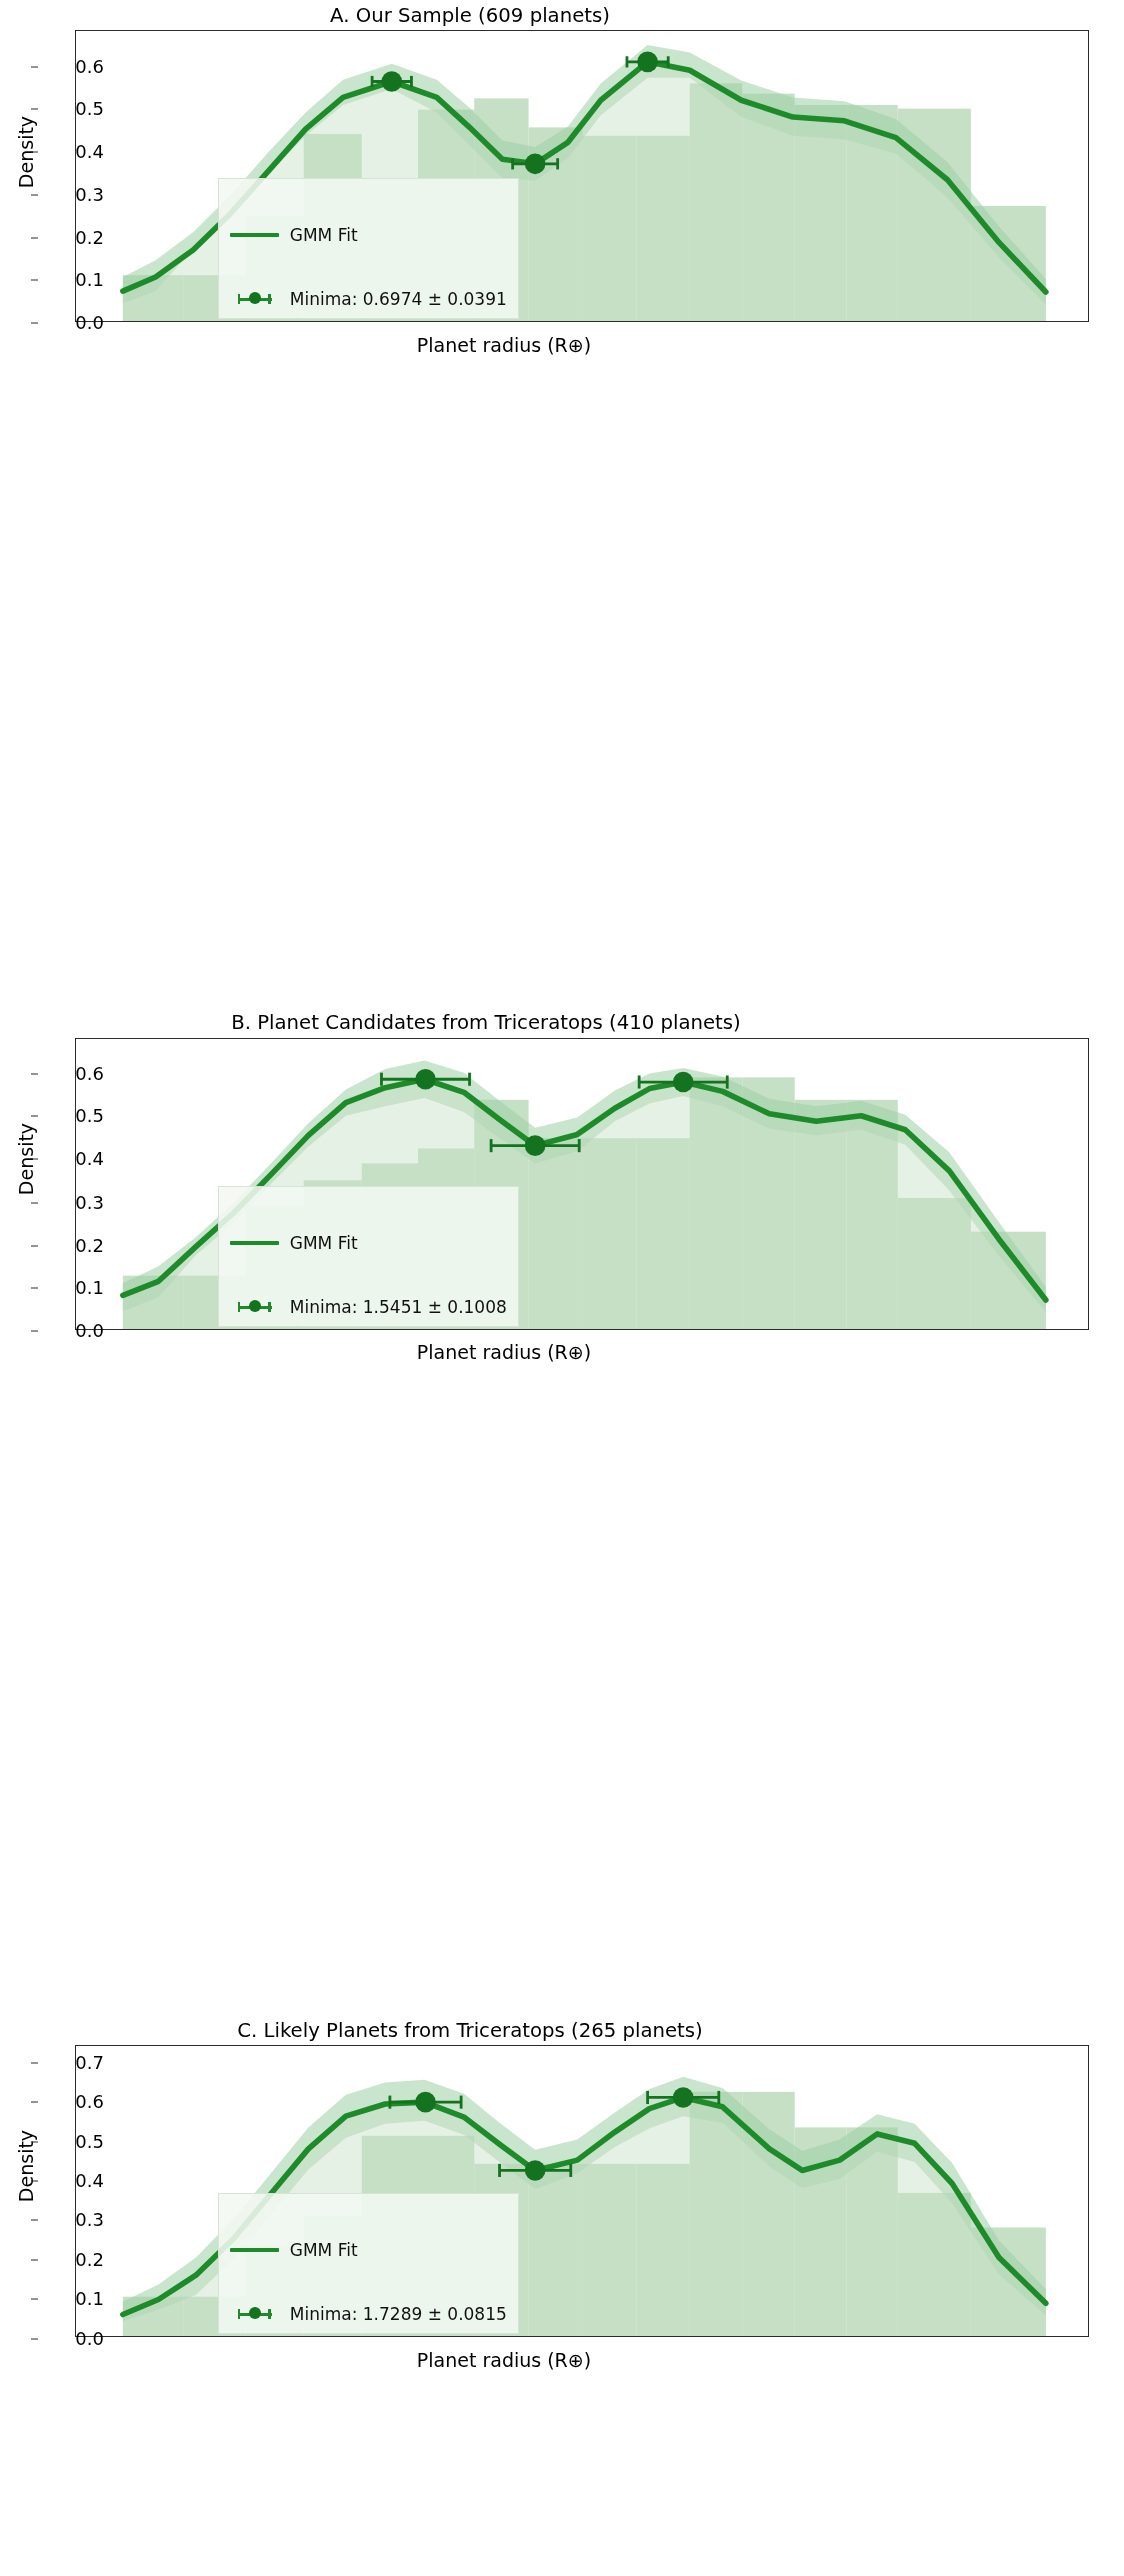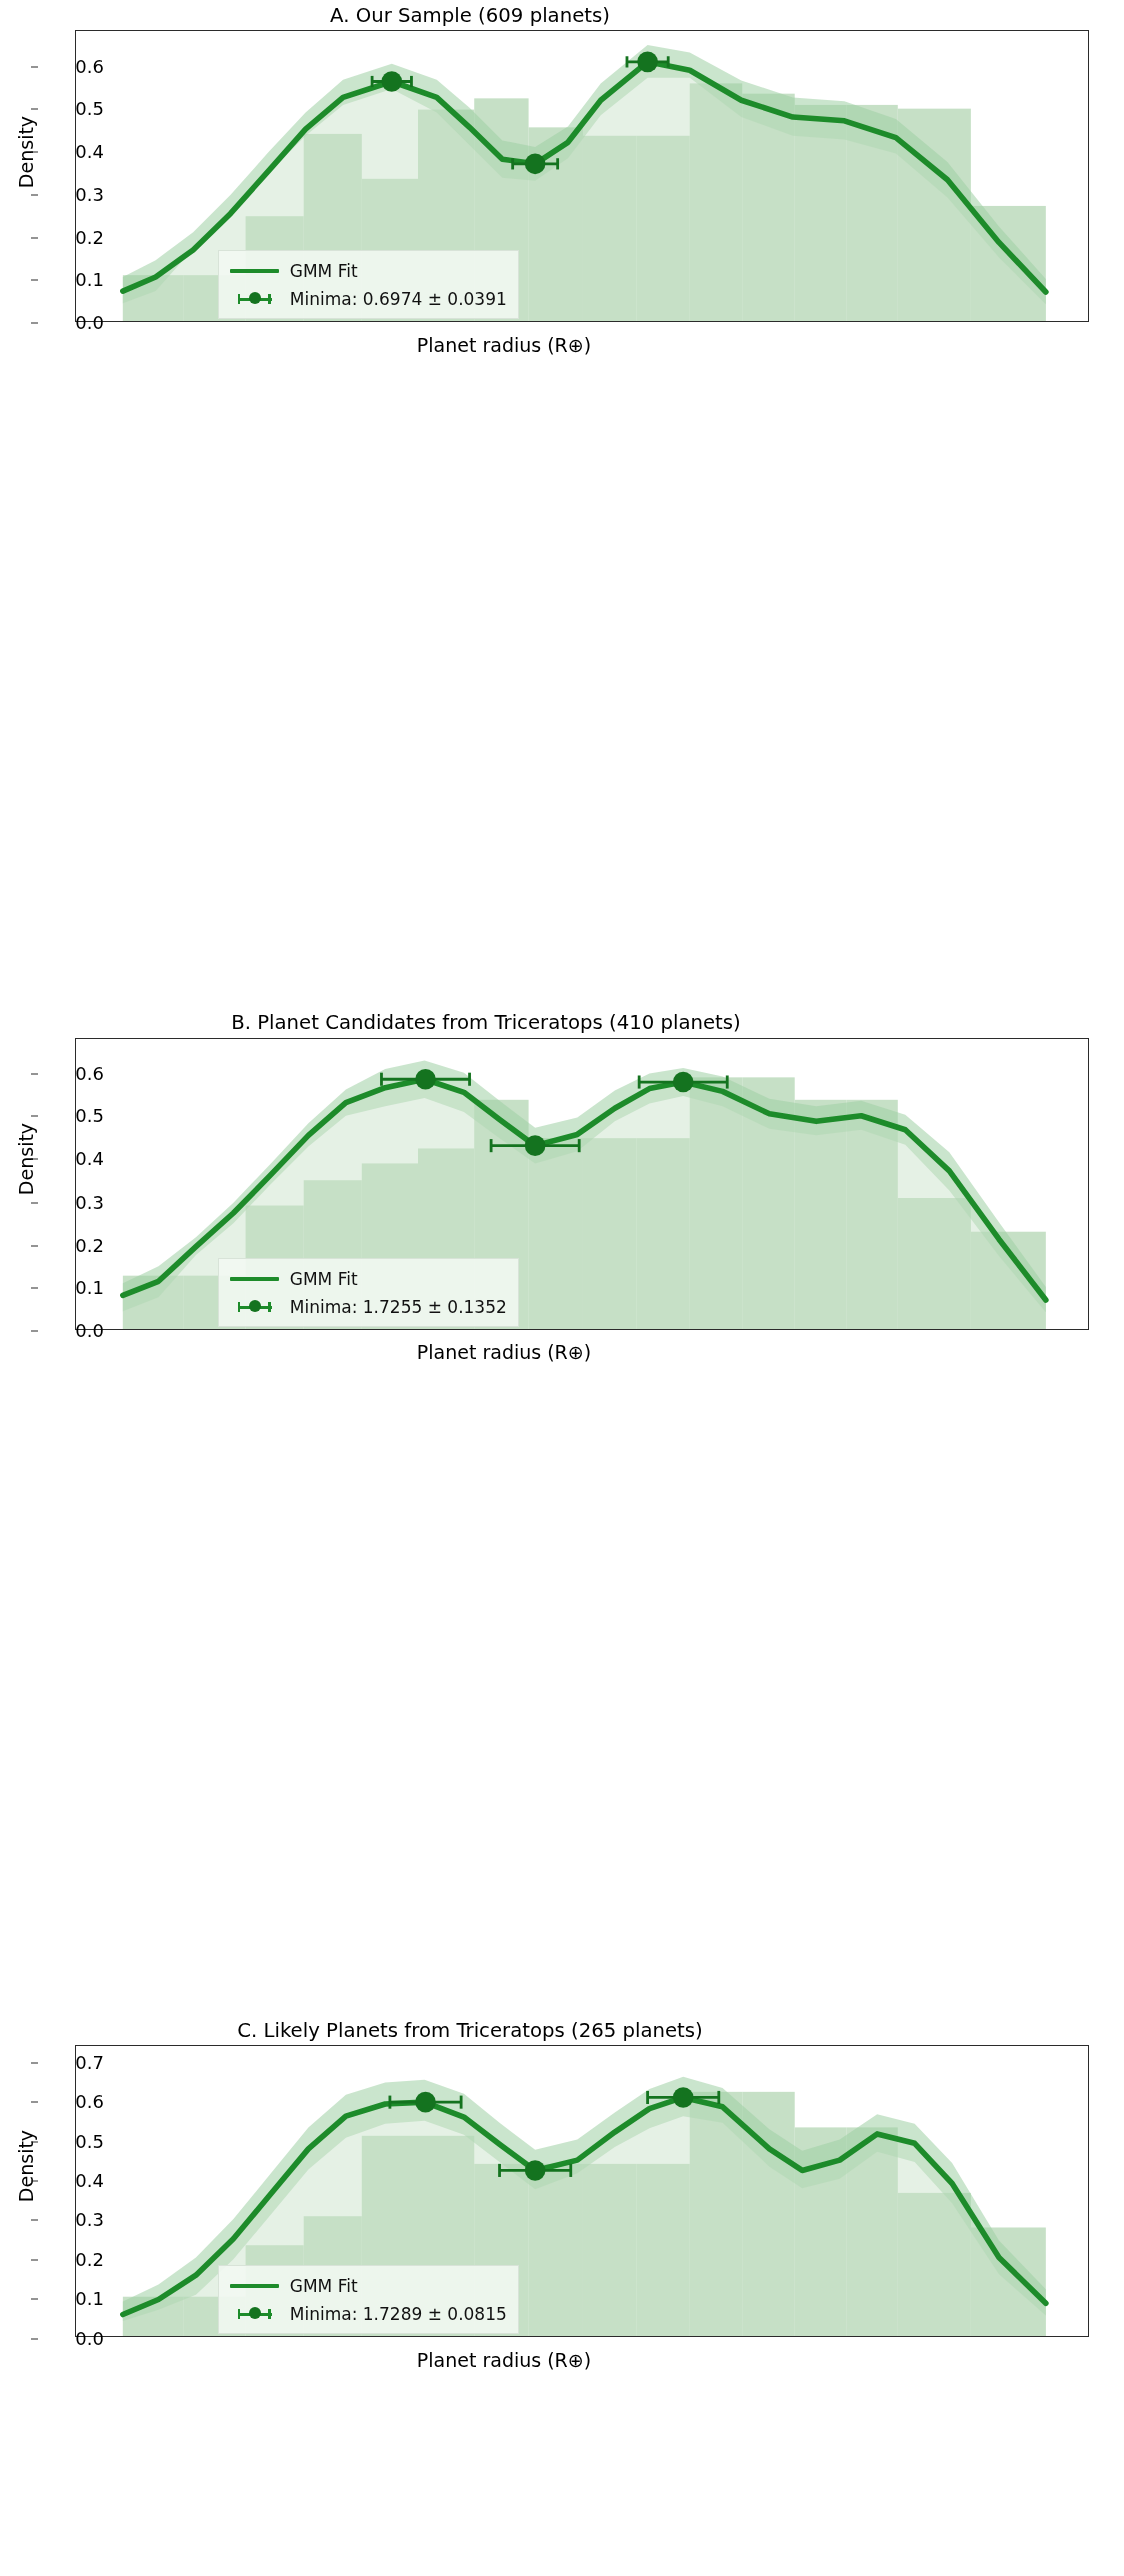--- a/index.html
+++ b/index.html
@@ -70,21 +70,21 @@
   .legend{
     position:absolute;
     background:rgba(243,248,243,0.88);
     border:0.9px solid #d8e3d8;
     padding:5.6px 11.2px 5.6px 9.4px;
     box-sizing:border-box;
     font-size:17px;
     line-height:28px;
     z-index:6;
   }
-  .legend-row{display:flex;align-items:center;white-space:nowrap;height:28px;}
+  .legend-row{display:flex;align-items:center;white-space:nowrap;height:28px;margin-top:36px;}
   .legend-key{width:52px;height:20.6px;position:relative;margin-right:9.4px;flex:0 0 52px;}
   .legend-line{
     position:absolute;left:1.9px;top:8.4px;width:49px;height:4.7px;
     background:#1d8b2a;border-radius:0.9px;
   }
   .legend-err{position:absolute;left:1.9px;top:9.4px;width:49px;height:2.8px;}
   .legend-err .bar{position:absolute;left:7.5px;top:0.5px;width:34px;height:2.4px;background:#1d8b2a;}
   .legend-err .cap{position:absolute;top:-3.7px;width:2.4px;height:10.3px;background:#1d8b2a;}
   .legend-err .cap.l{left:7.5px;}
   .legend-err .cap.r{left:38px;}
@@ -231,21 +231,21 @@
         </div>
         <div class="legend-row">
           <span class="legend-key">
               <span class="legend-err">
                 <span class="bar"></span>
                 <span class="cap l"></span>
                 <span class="cap r"></span>
                 <span class="dot"></span>
               </span>
             </span>
-          <span class="legend-text">Minima: 1.7255 ± 0.1352</span>
+          <span class="legend-text">Minima: 1.5451 ± 0.1008</span>
         </div>
       </div>
     </div>
 
     <div class="ytick" style="top:686px;">0.0<span class="ytickmark" style="right:-6.6px;top:50%;"></span></div>
     <div class="ytick" style="top:643px;">0.1<span class="ytickmark" style="right:-6.6px;top:50%;"></span></div>
     <div class="ytick" style="top:601px;">0.2<span class="ytickmark" style="right:-6.6px;top:50%;"></span></div>
     <div class="ytick" style="top:558px;">0.3<span class="ytickmark" style="right:-6.6px;top:50%;"></span></div>
     <div class="ytick" style="top:514px;">0.4<span class="ytickmark" style="right:-6.6px;top:50%;"></span></div>
     <div class="ytick" style="top:471px;">0.5<span class="ytickmark" style="right:-6.6px;top:50%;"></span></div>

